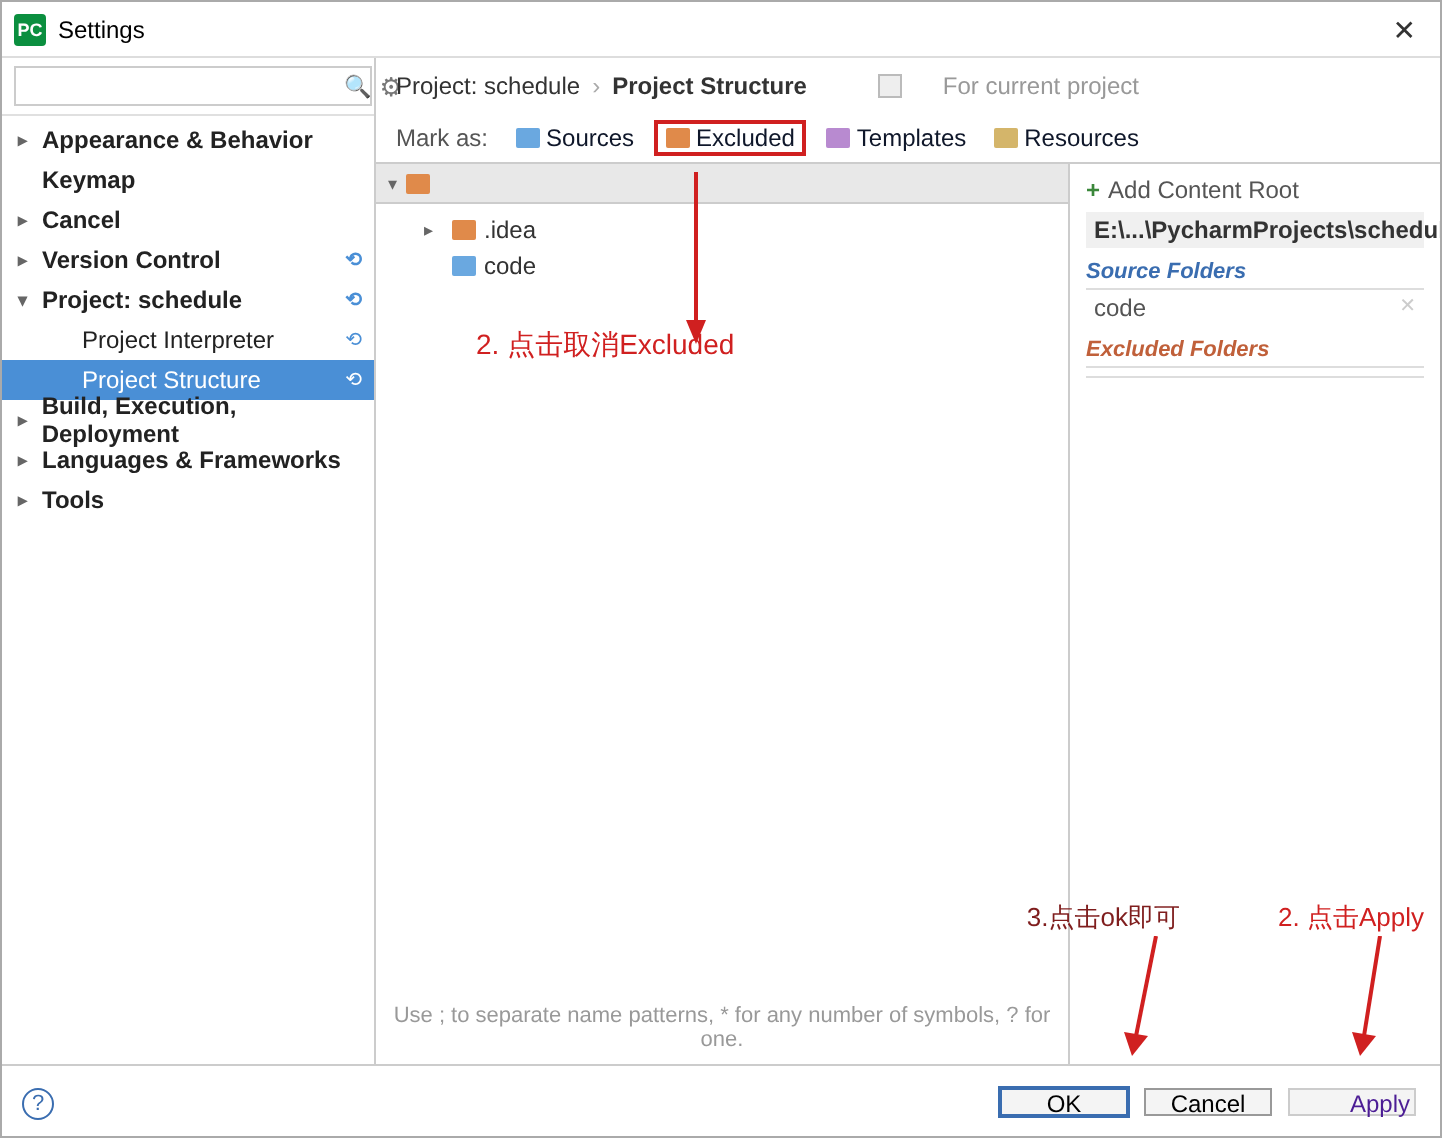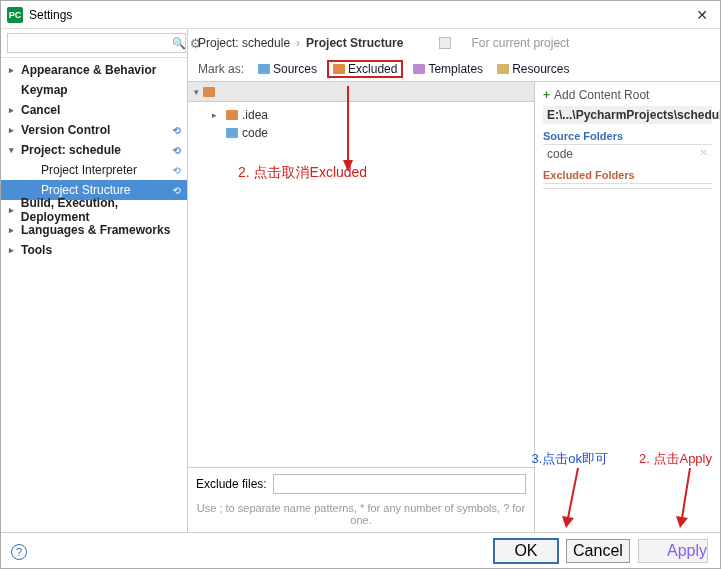--- a/index.html
+++ b/index.html
@@ -60,32 +60,32 @@
     .arrow-down { position: absolute; left: 150px; top: 4px; pointer-events: none; }
     
     .exclude-row { border-top: 1px solid #ccc; padding: 6px 8px; display: flex; align-items: center; gap: 6px; }
     .exclude-row input { flex: 1; border: 1px solid #bbb; height: 20px; padding: 1px 4px; }
     .exclude-hint { text-align: center; color: #999; font-size: 11px; padding: 2px 8px 6px; }
     
     .right-panel { width: 186px; border-left: 1px solid #ccc; padding: 6px 8px; }
     .add-root { display: flex; align-items: center; gap: 4px; color: #555; margin-bottom: 4px; cursor: pointer; }
     .add-root .plus { color: #3a873a; font-weight: bold; }
     .root-path { background: #f0f0f0; padding: 2px 4px; font-weight: bold; color: #333; display: flex; justify-content: space-between; align-items: center; }
-    .section-hdr { color: #3a6db0; font-weight: bold; margin-top: 6px; font-size: 11px; border-bottom: 1px solid #ddd; padding-bottom: 2px; }
+    .section-hdr { color: #3a6db0; font-weight: bold; margin-top: 6px; font-size: 11px; border-bottom: 1px solid #ddd; padding-bottom: 2px; font-style: italic; }
     .section-item { color: #555; padding: 2px 4px; display: flex; justify-content: space-between; }
     .section-item .x { color: #ccc; font-size: 10px; }
     .section-hdr.excl { color: #c0603a; }
     
     .footer { position: absolute; bottom: 0; left: 0; right: 0; height: 36px; border-top: 1px solid #ccc; display: flex; align-items: center; justify-content: flex-end; padding: 0 12px; gap: 8px; background: #fff; }
-    .btn { min-width: 64px; height: 24px; border: 1px solid #999; background: #f4f4f4; cursor: pointer; font-size: 16px; }
+    .btn { min-width: 64px; height: 14px; border: 1px solid #999; background: #f4f4f4; cursor: pointer; font-size: 12px; }
     .btn.primary { border: 1px solid #3a6db0; outline: 1px solid #3a6db0; }
-    .btn.disabled { color: #8b5cf6; border-color: #ccc; padding-left: 28px; }
+    .btn.disabled { color: #4c1d95; border-color: #ccc; padding-left: 28px; }
     .help-icon { position: absolute; left: 10px; bottom: 8px; width: 16px; height: 16px; border-radius: 50%; border: 1px solid #3a6db0; color: #3a6db0; font-size: 11px; display: flex; align-items: center; justify-content: center; cursor: pointer; }
     
-    .annotation3 { position: absolute; right: 112px; bottom: 100px; color: #1d4ed8; font-size: 13px; pointer-events: none; }
+    .annotation3 { position: absolute; right: 130px; bottom: 100px; color: #7f1d1d; font-size: 13px; pointer-events: none; }
     .annotation2 { position: absolute; right: 8px; bottom: 100px; color: #d02020; font-size: 13px; pointer-events: none; }
     .red-arrow { position: absolute; pointer-events: none; }
   </style>
 </head>
 <body>
 
 <div class="titlebar">
   <div class="titlebar-left">
     <div class="app-icon">PC</div>
     <span>Settings</span>
@@ -193,24 +193,20 @@
               <span class="noarrow"></span>
               <span class="folder-ico blue"></span>
               <span>code</span>
             </div>
           <svg class="arrow-down" width="20" height="86">
             <line x1="10" y1="0" x2="10" y2="76" stroke="#d02020" stroke-width="2"></line>
             <polygon points="10,86 5,74 15,74" fill="#d02020"></polygon>
           </svg>
           <div class="annotation1">2. 点击取消Excluded</div>
         </div>
-        <div class="exclude-row">
-          <span>Exclude files:</span>
-          <input type="text" value="" style="">
-        </div>
         <div class="exclude-hint">Use ; to separate name patterns, * for any number of symbols, ? for one.</div>
       </div>
       <div class="right-panel">
         <div class="add-root">
           <span class="plus">+</span>
           <span>Add Content Root</span>
         </div>
         <div class="root-path">
           <span>E:\...\PycharmProjects\schedule</span>
 

